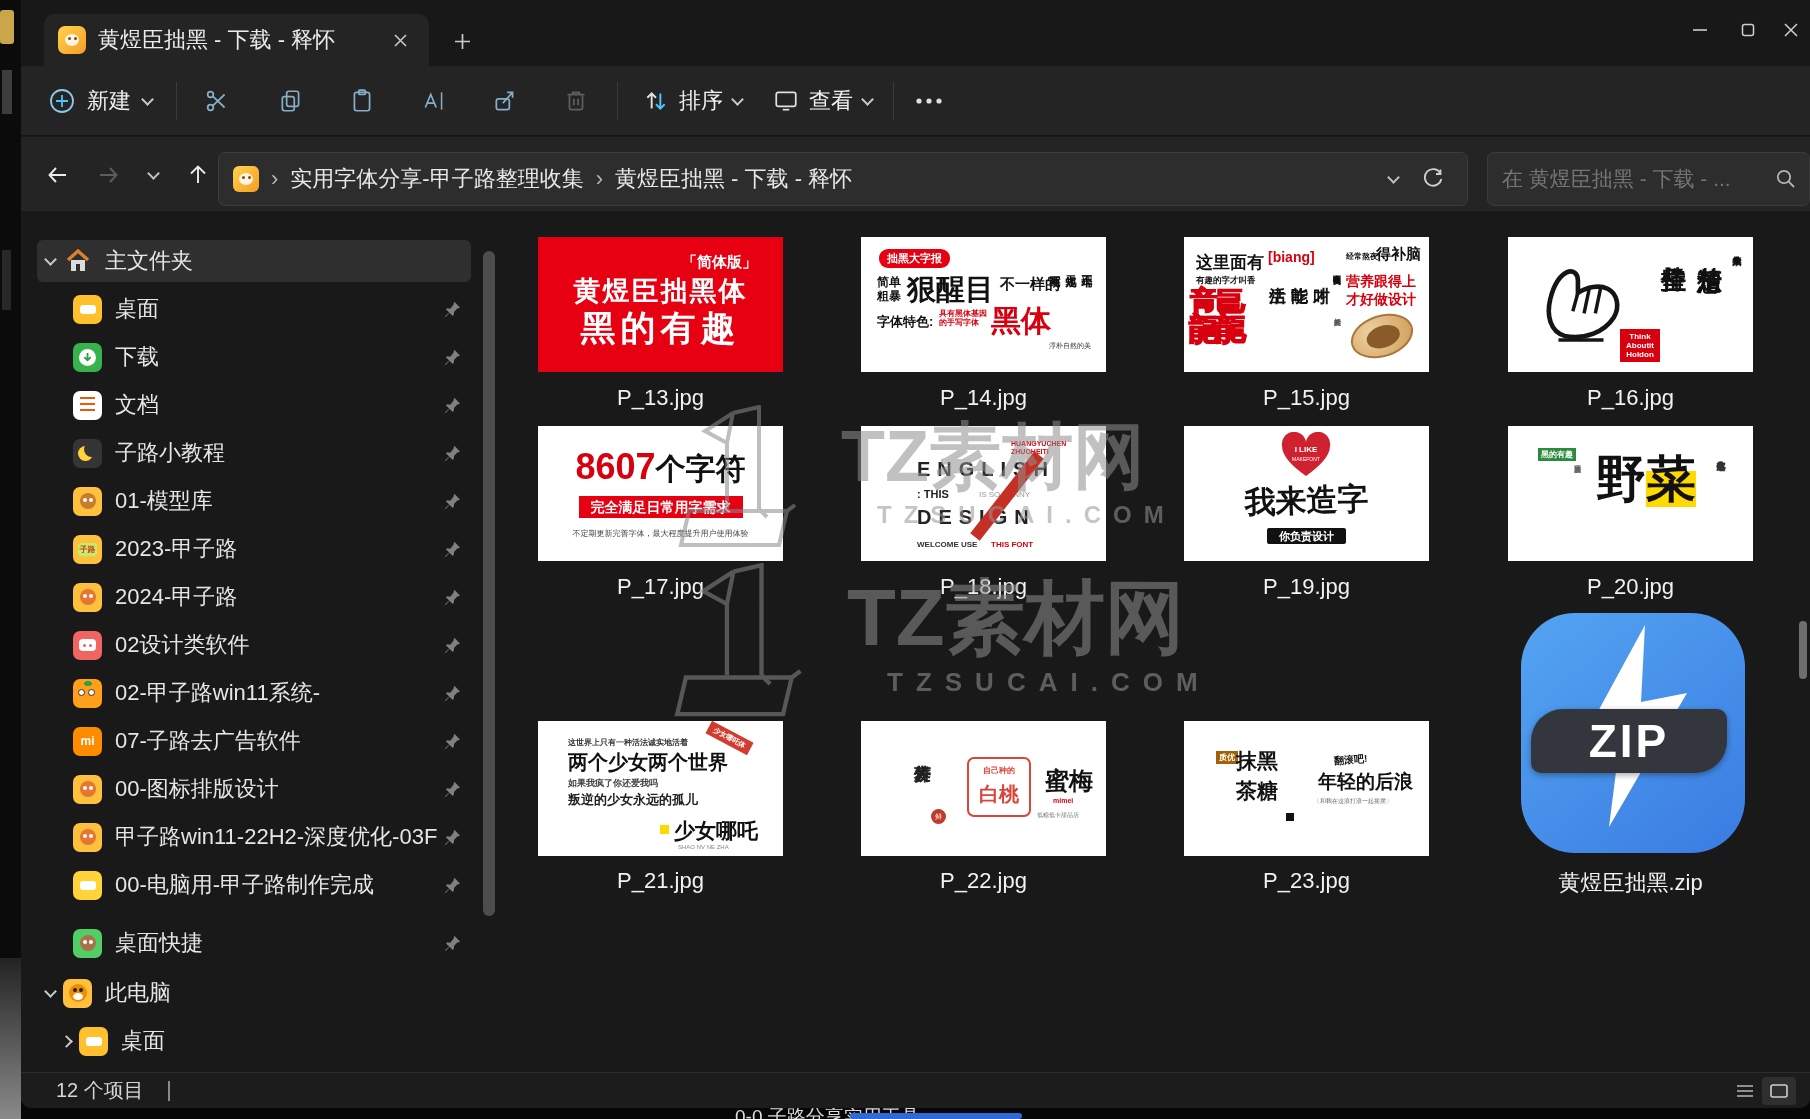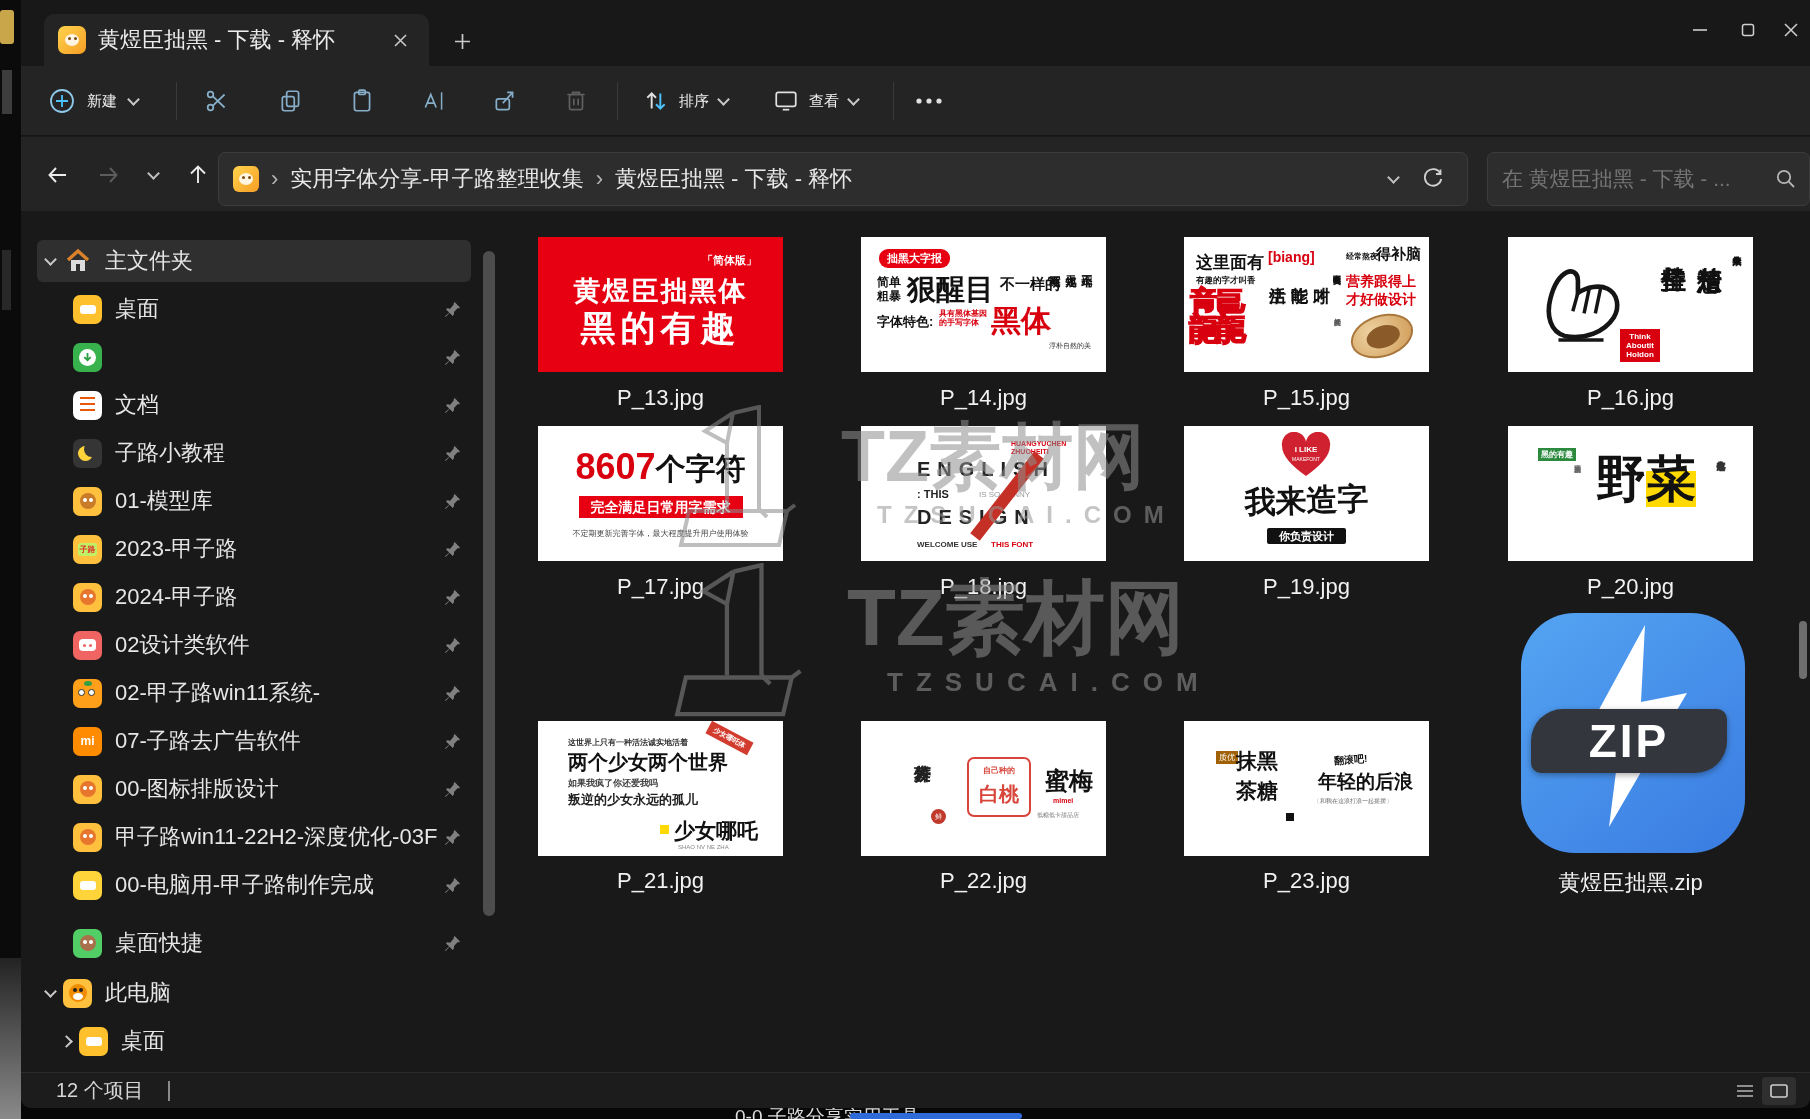--- a/index.html
+++ b/index.html
@@ -8,21 +8,21 @@
          font-family:"Liberation Sans",sans-serif;color:#e8e8e8;}
   .abs{position:absolute;}
   
   .win{position:absolute;left:21px;top:0;right:0;bottom:11px;background:#191919;border-radius:0 0 10px 10px;overflow:hidden;}
   .titlebar{position:absolute;left:0;top:0;right:0;height:66px;background:#181818;}
   .tab{position:absolute;left:23px;top:14px;width:385px;height:52px;background:#242424;
        border-radius:10px 10px 0 0;display:flex;align-items:center;padding:0 14px;gap:12px;}
   .tabtitle{font-size:22px;color:#ececec;white-space:nowrap;overflow:hidden;flex:1;}
   .iconbtn{display:flex;align-items:center;justify-content:center;border-radius:6px;}
   .commandbar{position:absolute;left:0;top:66px;right:0;height:70px;background:#242424;border-bottom:1px solid #151515;}
-  .cmdlabel{font-size:15px;color:#f0f0f0;}
+  .cmdlabel{font-size:22px;color:#f0f0f0;}
   .vdiv{position:absolute;top:16px;width:1px;height:38px;background:#3a3a3a;}
   .chev{display:inline-block;width:9px;height:9px;border-right:2px solid #c9c9c9;border-bottom:2px solid #c9c9c9;
         transform:rotate(45deg);margin-top:-4px;}
   .chev.r{transform:rotate(-45deg);margin-top:0;}
   .addressrow{position:absolute;left:0;top:137px;right:0;height:74px;background:#242424;}
   .field{position:absolute;top:15px;height:54px;background:#2d2d2d;border:1px solid #3c3c3c;border-radius:7px;
          display:flex;align-items:center;}
   .crumb{font-size:22px;color:#e8e8e8;white-space:nowrap;}
   .crumbsep{color:#b5b5b5;font-size:22px;padding:0 12px;}
   .body-pane{position:absolute;left:0;top:211px;right:0;bottom:47px;background:#191919;}
@@ -258,20 +258,21 @@
             </span>
         </div>
         <div class="srow" style="top:125px;padding-left:36px;">
           <span class="sic" style="background:#37b24d;">
             <span style="width:17px;height:17px;border-radius:50%;background:#fff;display:flex;align-items:center;justify-content:center;">
               <svg width="11" height="11" viewBox="0 0 12 12">
                   <path d="M6 1 V8 M2.5 5.5 L6 9 L9.5 5.5" fill="none" stroke="#2f9e44" stroke-width="2"></path>
                 </svg>
             </span>
             </span>
+          <span class="slabel">下载</span>
           <span class="pin">
               <svg width="17" height="17" viewBox="0 0 16 16">
                 <path d="M10 1l5 5-1 1-1-.4L9.6 10l-.4 3-1 1-3-3L1.6 15 1 14.4 4.9 10.9l-3-3 1-1 3 .4L9.4 2.9 9 2z" fill="#9a9a9a"></path>
               </svg>
             </span>
         </div>
         <div class="srow" style="top:173px;padding-left:36px;">
           <span class="sic" style="background:#fff;">
             <span style="width:15px;height:16px;background:repeating-linear-gradient(#e8590c 0 2.5px,transparent 2.5px 6px);"></span>
             </span>
@@ -443,21 +444,21 @@
           <span class="sic" style="background:#ffc02e;">
               <span class="pill" style="width:16px;height:9px;"></span>
             </span>
           <span class="slabel">桌面</span>
         </div>
 
         <div class="abs" style="left:462px;top:40px;width:12px;height:665px;background:#4d4d4d;border-radius:6px;"></div>
       </div>
 
       <div class="thumb" style="left:517px;top:26px;background:#e60012;color:#fff;">
-        <span class="abs" style="right:26px;top:16px;font-size:11px;font-weight:bold;">「简体版」</span>
+        <span class="abs" style="right:26px;top:16px;font-size:15px;font-weight:bold;">「简体版」</span>
         <span class="abs b9" style="left:0;right:0;top:36px;text-align:center;font-size:27px;letter-spacing:2px;">黄煜臣拙黑体</span>
         <span class="abs b9" style="left:0;right:0;top:68px;text-align:center;font-size:35px;letter-spacing:5px;">黑的有趣</span>
       </div>
       <div class="thumb" style="left:840px;top:26px;">
         <span class="abs" style="left:18px;top:12px;background:#e60012;color:#fff;font-size:11px;font-weight:bold;padding:2px 8px;border-radius:9px;">拙黑大字报</span>
         <span class="abs b9" style="left:16px;top:38px;font-size:12px;line-height:14px;"><span>简单</span><br><span>粗暴</span></span>
         <span class="abs b9" style="left:46px;top:33px;font-size:29px;">狠醒目</span>
         <span class="abs b9" style="left:139px;top:38px;font-size:15px;">不一样的</span>
         <span class="abs b9 vt" style="left:186px;top:30px;font-size:11px;">纯手写</span>
         <span class="abs b9 vt" style="left:202px;top:30px;font-size:11px;">无规矩</span>
@@ -551,21 +552,21 @@
         <span class="abs" style="left:70px;top:88px;width:15px;height:15px;border-radius:50%;background:#c0392b;color:#fff;font-size:7px;display:flex;align-items:center;justify-content:center;">鲜</span>
         <span class="abs" style="left:106px;top:36px;width:64px;height:60px;border:2px solid #d8453a;border-radius:7px;text-align:center;">
           <span class="abs" style="left:0;right:0;top:6px;font-size:8px;font-weight:bold;color:#d8453a;">自己种的</span>
           <span class="abs b9" style="left:0;right:0;top:22px;font-size:20px;color:#d8453a;">白桃</span>
           </span>
         <span class="abs b9" style="left:184px;top:44px;font-size:24px;">蜜梅</span>
         <span class="abs red" style="left:192px;top:76px;font-size:7px;font-weight:bold;">mimei</span>
         <span class="abs" style="left:176px;top:90px;font-size:6px;color:#777;">低糖低卡甜品店</span>
       </div>
       <div class="thumb" style="left:1163px;top:510px;">
-        <span class="abs" style="left:32px;top:30px;background:#a16207;color:#fff;font-size:8px;font-weight:normal;padding:1px 3px;">质优</span>
+        <span class="abs" style="left:32px;top:30px;background:#a16207;color:#fff;font-size:8px;font-weight:bold;padding:1px 3px;">质优</span>
         <span class="abs b9" style="left:52px;top:26px;font-size:21px;">抹黑</span>
         <span class="abs b9" style="left:52px;top:56px;font-size:21px;">茶糖</span>
         <span class="abs" style="left:102px;top:92px;width:8px;height:8px;background:#111;"></span>
         <span class="abs" style="left:150px;top:32px;font-size:10px;font-weight:800;transform:rotate(-4deg);">翻滚吧!</span>
         <span class="abs b9" style="left:134px;top:48px;font-size:19px;">年轻的后浪</span>
         <span class="abs" style="left:130px;top:76px;font-size:6px;color:#666;">〔和我在这浪打浪一起摇摆〕</span>
       </div>
 
       <div class="abs" style="left:1490px;top:397px;width:244px;height:250px;">
         <div class="abs" style="left:10px;top:5px;width:224px;height:240px;border-radius:54px;background:linear-gradient(140deg,#54a4f2,#3a7ce2);overflow:hidden;">

